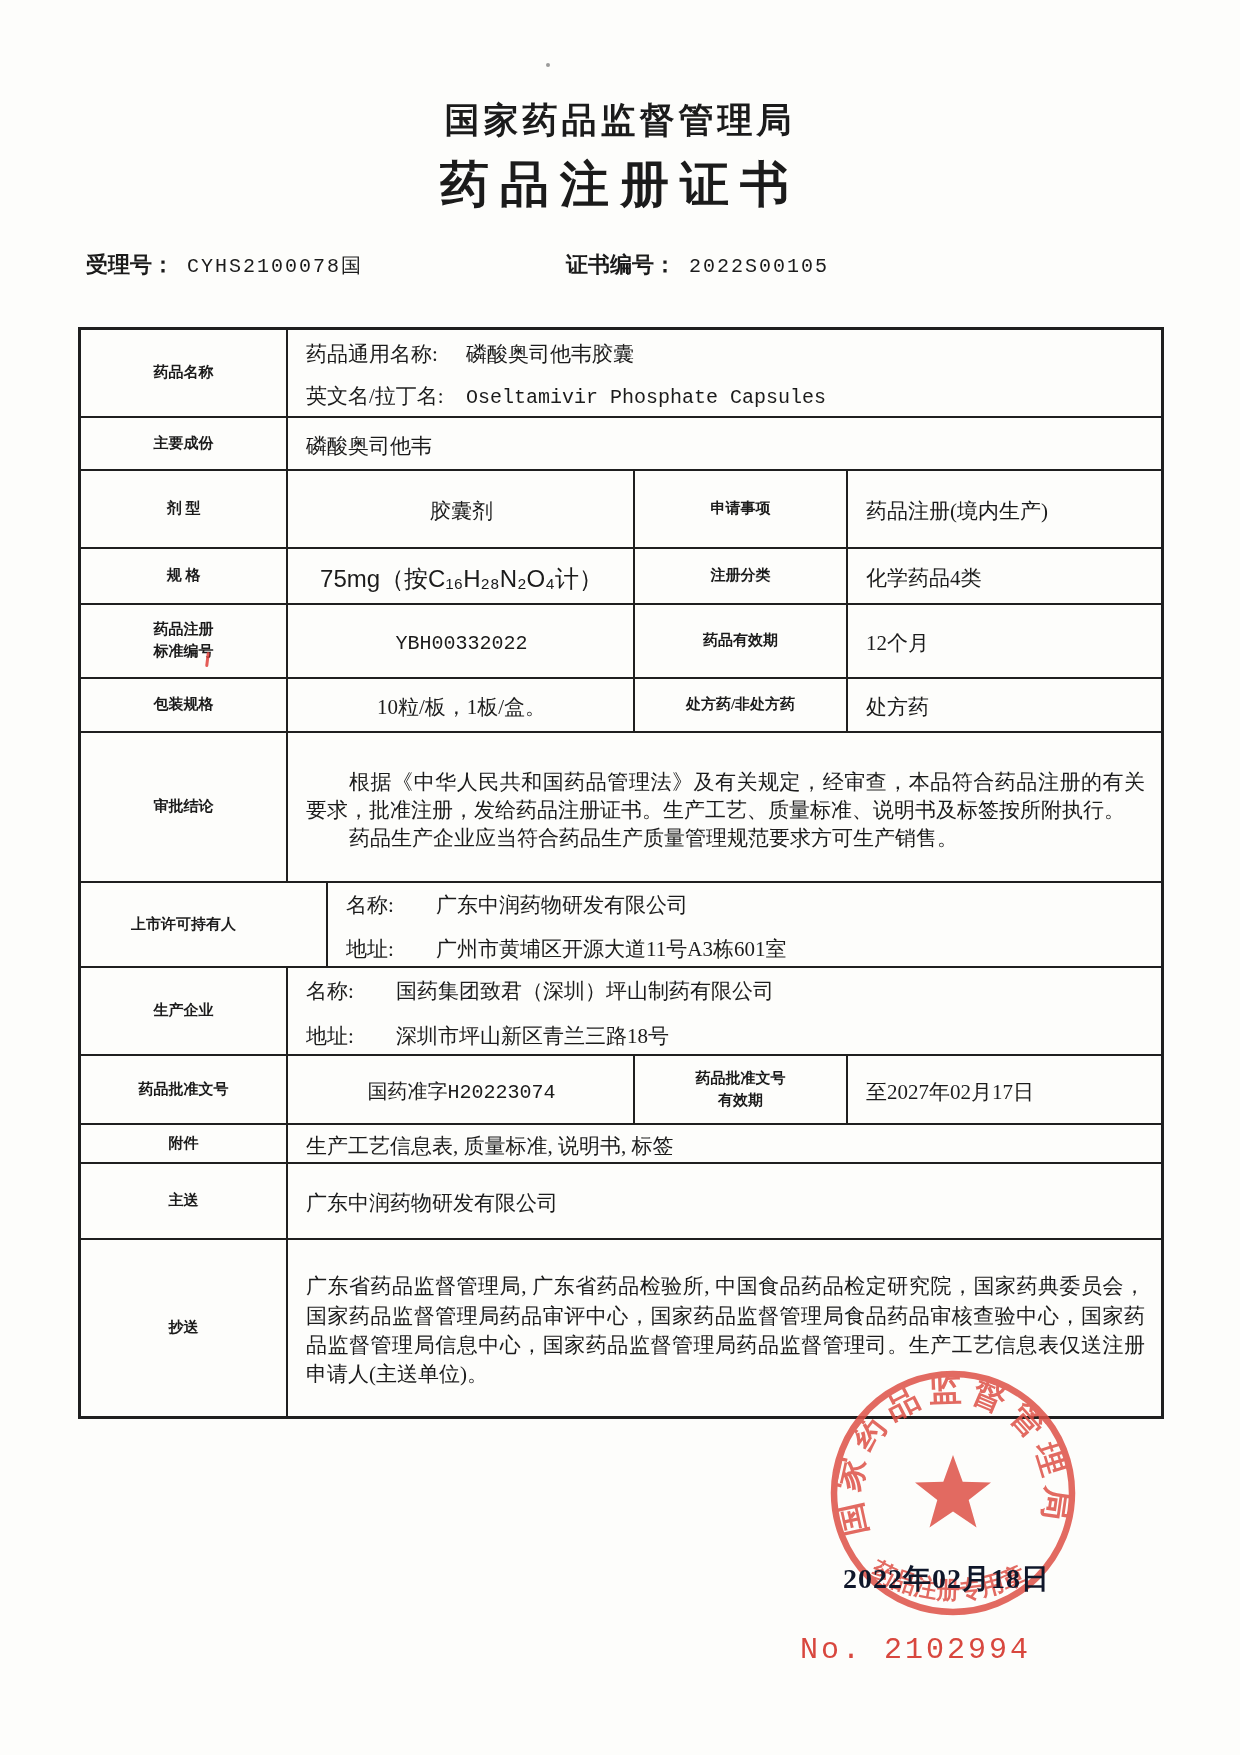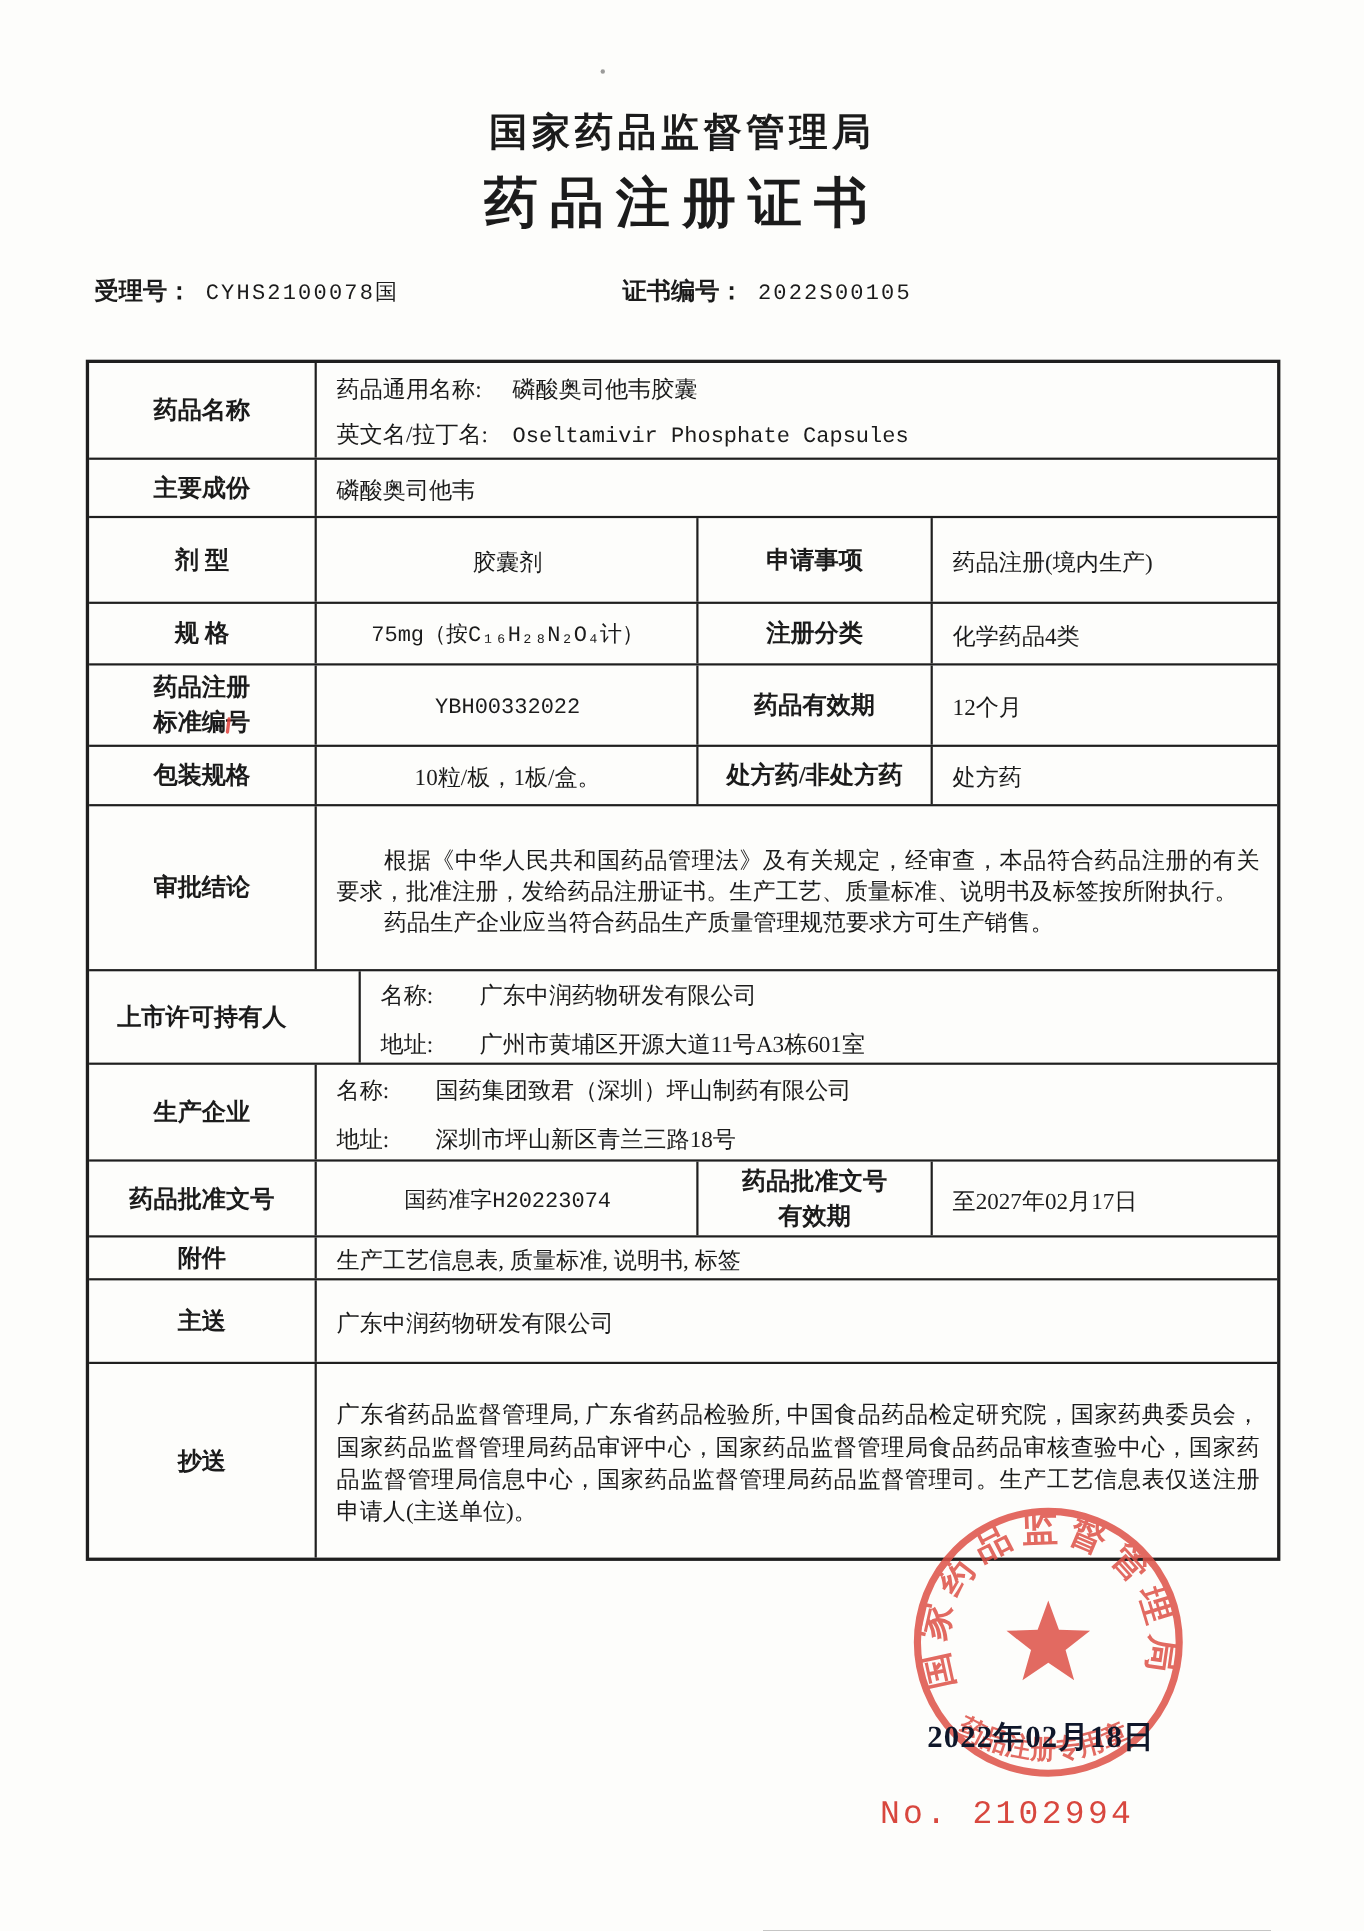--- a/index.html
+++ b/index.html
@@ -24,36 +24,36 @@
   .doc-title{
     position:absolute;top:152px;left:0;width:100%;
     text-align:center;font-size:49px;font-weight:600;letter-spacing:11px;
   }
   .meta{position:absolute;top:250px;left:0;width:100%;height:32px;font-size:22px;}
   .meta .m-acc{position:absolute;left:86px;top:0;}
   .meta .m-cert{position:absolute;left:566px;top:0;}
   .meta b{font-weight:700;}
   .meta .val{margin-left:13px;letter-spacing:2px;}
   .tw{font-family:"Liberation Mono","DejaVu Sans Mono",monospace;font-size:20px;}
-  .sans{font-family:Liberation Mono, monospace;font-size:20px;}
+  .sans{font-family:Liberation Sans, sans-serif;font-size:24px;}
 
   .tbl{
     position:absolute;left:78px;top:327px;width:1086px;
     border:3px solid var(--line);
     box-sizing:border-box;
     background:transparent;
   }
   .tr{display:flex;box-sizing:border-box;}
   .tr + .tr{border-top:2px solid var(--line);}
   .td{box-sizing:border-box;min-width:0;}
   .td + .td{border-left:2px solid var(--line);}
   .lab{
     width:205px;flex:0 0 205px;
     display:flex;flex-direction:column;align-items:center;justify-content:center;
-    font-weight:700;font-size:22px;text-align:center;line-height:1.45;
+    font-weight:700;font-size:15px;text-align:center;line-height:1.45;
     padding:16px 4px;
   }
   .lab3{width:213px;flex:0 0 213px;}
   .con{
     flex:1 1 auto;
     display:flex;flex-direction:column;justify-content:center;
     font-size:21px;padding:6px 16px 0 18px;line-height:1.3;
   }
   .c2{flex:0 0 347px;width:347px;text-align:center;}
   .r1{height:86px;} .r2{height:53px;} .r3{height:78px;} .r4{height:56px;}

